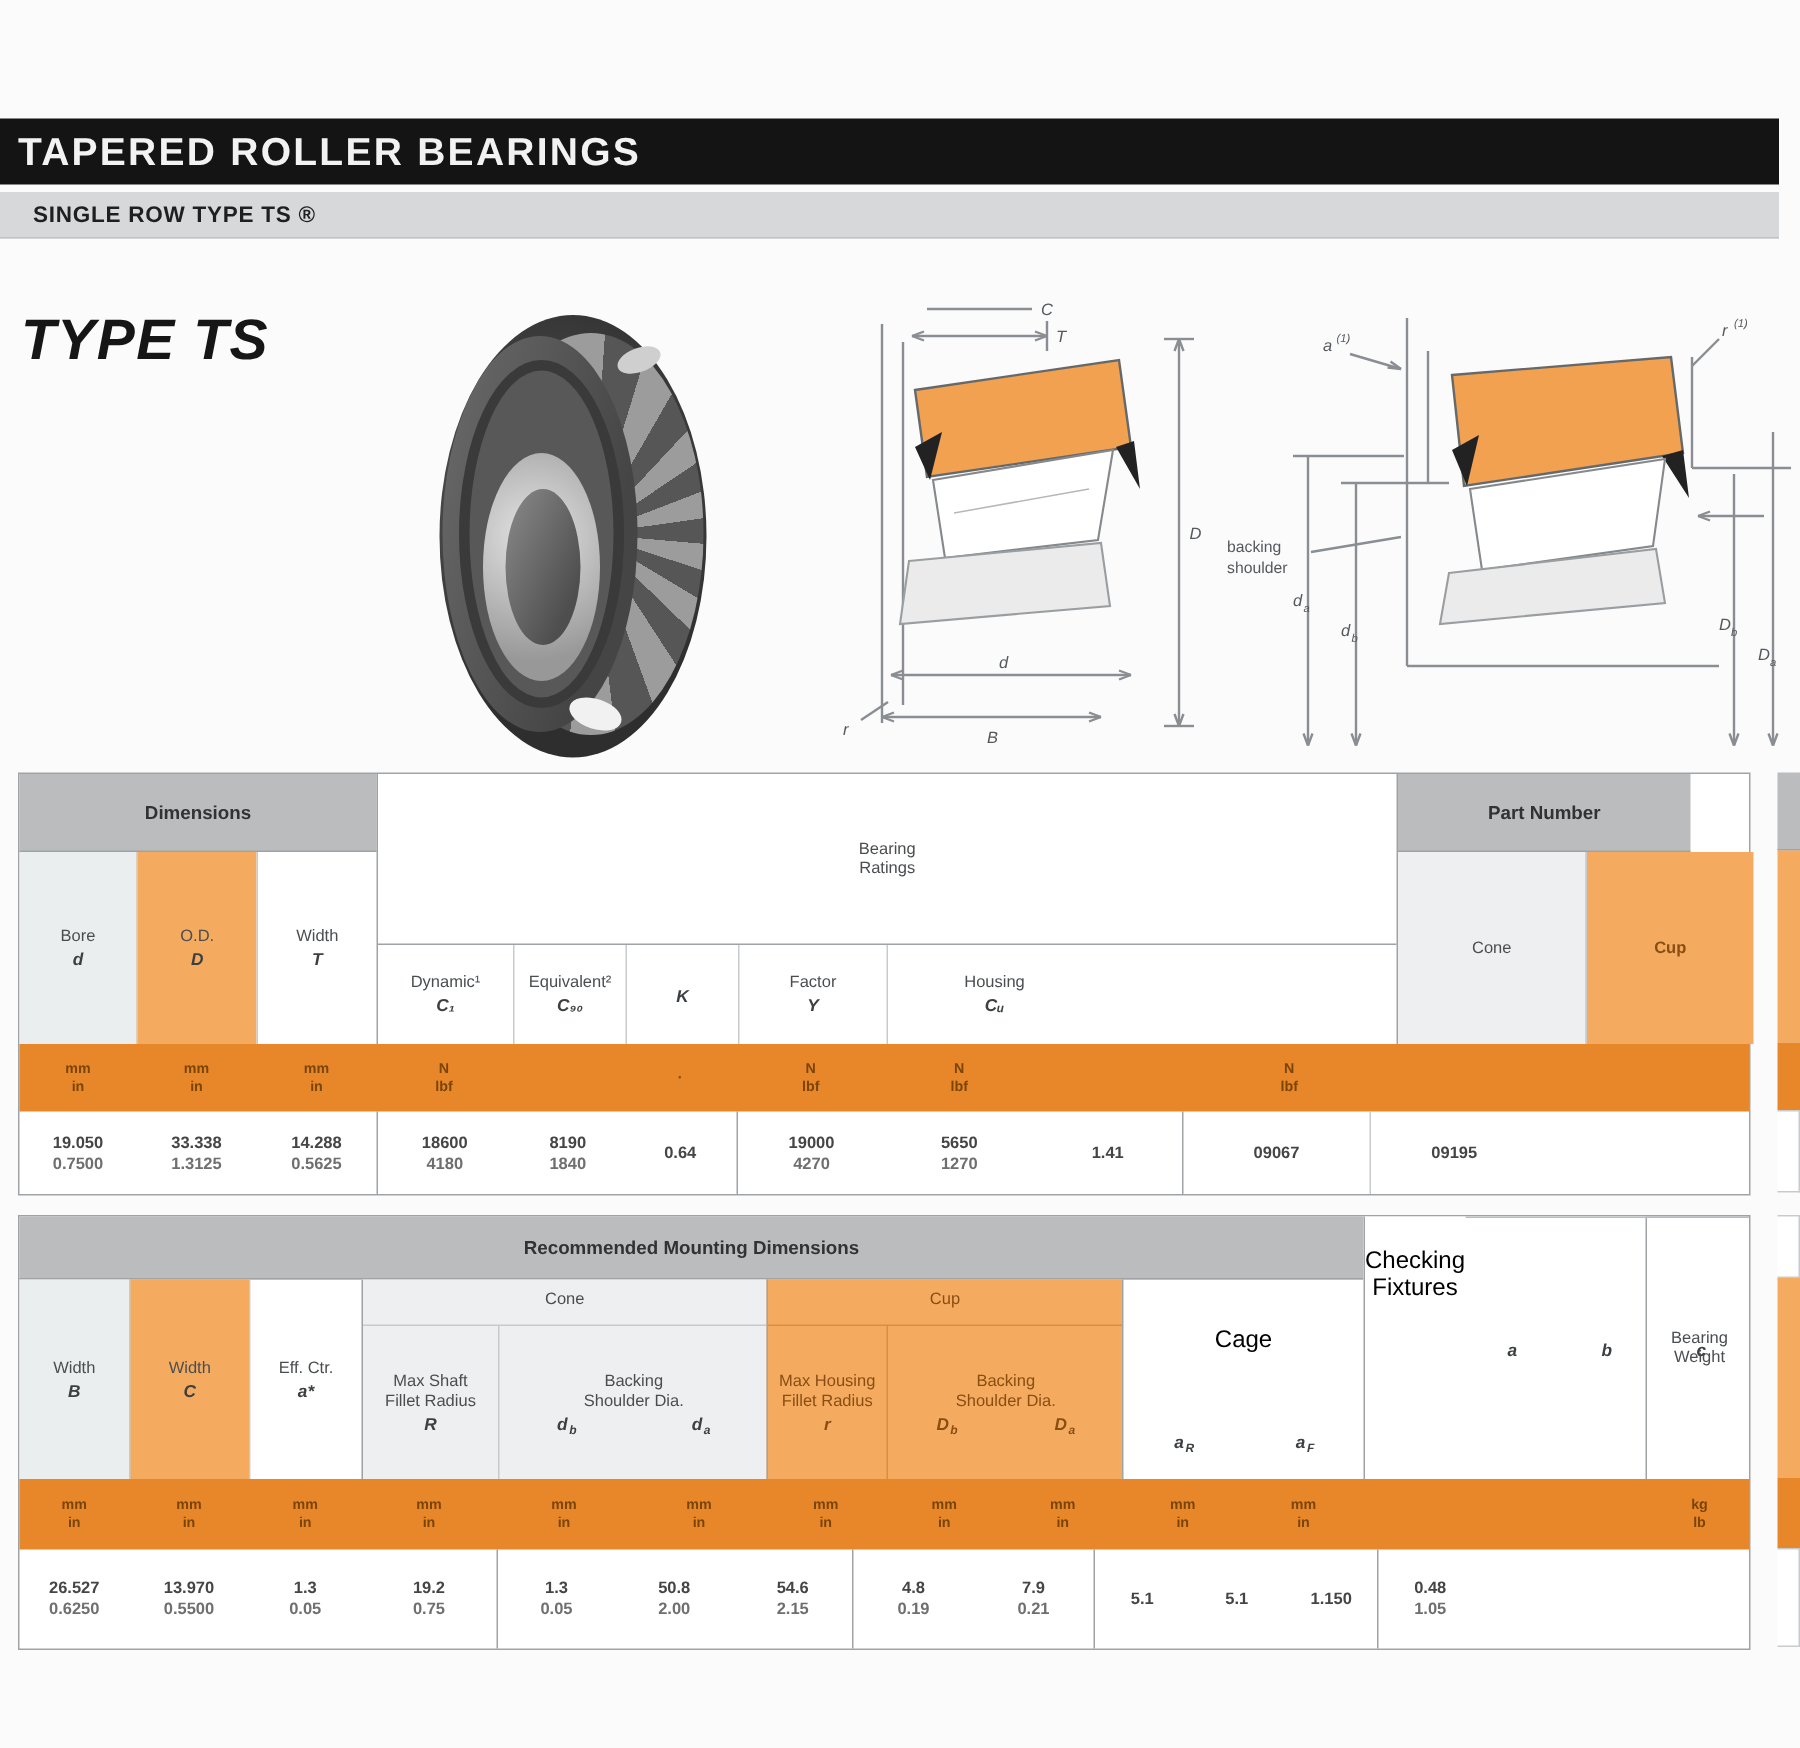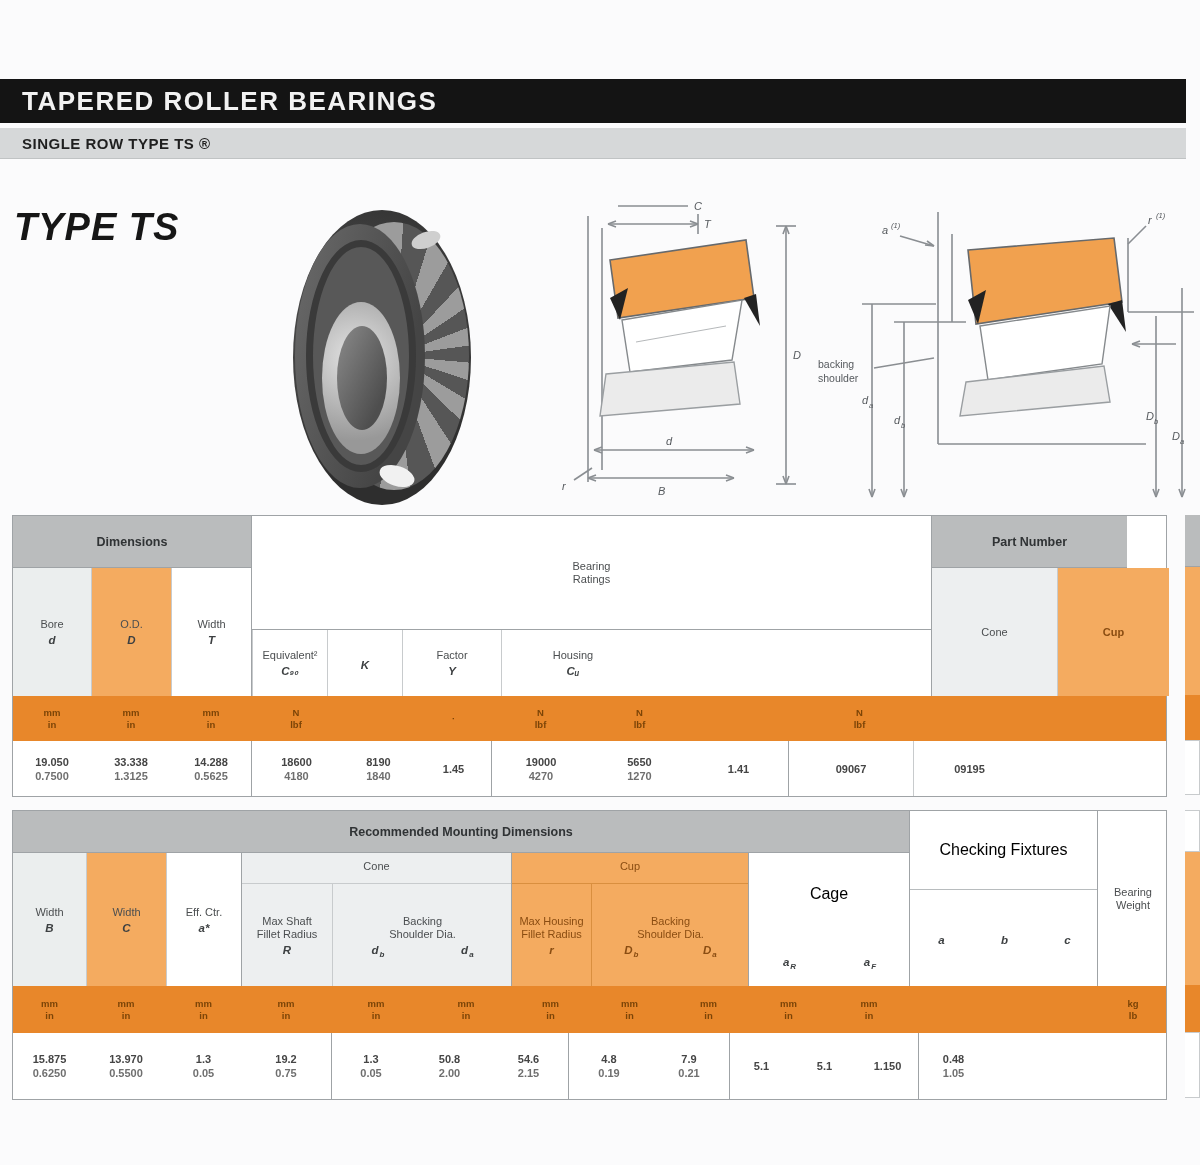--- a/index.html
+++ b/index.html
@@ -5,21 +5,21 @@
   html,body{margin:0;padding:0}
   body{
     position:relative;width:1200px;height:1165px;overflow:hidden;
     background:#fbfbfc;font-family:"Liberation Sans",sans-serif;
   }
   *{box-sizing:border-box}
 
   
   .blackbar{
     position:absolute;left:0;top:79px;width:1186px;height:44px;background:#141414;
-    color:#f2f2f2;display:flex;align-items:center;padding-left:22px;
+    color:#f2f2f2;display:flex;align-items:center;padding-left:12px;
     font-size:26px;font-weight:bold;letter-spacing:1.5px;
   }
   .graybar{
     position:absolute;left:0;top:128px;width:1186px;height:31px;background:#d6d8d9;
     border-bottom:1px solid #c0c3c4;color:#1f1f1f;display:flex;align-items:center;
     padding-left:22px;font-size:15px;font-weight:bold;letter-spacing:.5px;
   }
   .type-heading{
     position:absolute;left:14px;top:206px;font-size:38px;font-weight:bold;
     font-style:italic;color:#161616;letter-spacing:1px;
@@ -56,21 +56,21 @@
   .olight{background:#f4ab60}
   .brown, .brown .hd, .brown .sym{color:#8a4d12}
   .band{background:#e8872a}
   .u{color:#7b4407;font-weight:bold;font-size:9.5px;line-height:11.5px}
   .dm{font-weight:bold;font-size:11px;line-height:14px;color:#454545}
   .di{font-weight:bold;font-size:11px;line-height:14px;color:#6f6f6f}
   .vl{border-left:1px solid #c8cbcd}
   .vg{border-left:1px solid #9fa3a6}
   .grp-l{font-size:11px;color:#4b4e50;text-align:center;padding-top:7px;height:30px}
   .colcol{display:flex;flex-direction:column}
-  .chk{display:flex;flex-direction:column;background:#fff}
+  .chk{display:flex;background:#fff}
   .strip{position:absolute;left:1185px;width:15px}
   .strip > div{width:100%}
 </style>
 </head>
 <body>
 
 <div class="blackbar">
   <span>TAPERED ROLLER BEARINGS</span>
 </div>
 <div class="graybar">
@@ -200,20 +200,24 @@
         </div>
       </div>
     </div>
 
     <div class="colcol vg" style="width:680px">
       <div class="cell" style="height:113px">
         <span class="hd">Bearing</span>
         <span class="hd">Ratings</span>
       </div>
       <div class="row" style="flex:1;border-top:1px solid #9fa3a6">
+        <div class="cell" style="width:90px">
+          <span class="hd">Dynamic¹</span>
+          <span class="sym">C₁</span>
+        </div>
         <div class="cell vl" style="width:75px">
           <span class="hd">Equivalent²</span>
           <span class="sym">C₉₀</span>
         </div>
         <div class="cell vl" style="width:75px">
           <span class="sym">K</span>
         </div>
         <div class="cell vl" style="width:99px">
           <span class="hd">Factor</span>
           <span class="sym">Y</span>
@@ -291,21 +295,21 @@
       </div>
     <div class="cell vg" style="width:90px">
         <span class="dm">18600</span>
         <span class="di">4180</span>
       </div>
     <div class="cell" style="width:75px">
         <span class="dm">8190</span>
         <span class="di">1840</span>
       </div>
     <div class="cell" style="width:75px">
-        <span class="dm">1.45</span>
+        <span class="dm">0.64</span>
       </div>
     <div class="cell vg" style="width:99px">
         <span class="dm">19000</span>
         <span class="di">4270</span>
       </div>
     <div class="cell" style="width:99px">
         <span class="dm">5650</span>
         <span class="di">1270</span>
       </div>
     <div class="cell" style="width:99px">
@@ -466,21 +470,21 @@
       </div>
     <div class="cell" style="width:189px"></div>
     <div class="cell" style="width:70px">
         <span class="u">kg</span>
         <span class="u">lb</span>
       </div>
   </div>
 
   <div class="row" style="height:66px">
     <div class="cell" style="width:73px">
-        <span class="dm">15.875</span>
+        <span class="dm">26.527</span>
         <span class="di">0.6250</span>
       </div>
     <div class="cell" style="width:80px">
         <span class="dm">13.970</span>
         <span class="di">0.5500</span>
       </div>
     <div class="cell" style="width:75px">
         <span class="dm">1.3</span>
         <span class="di">0.05</span>
       </div>

